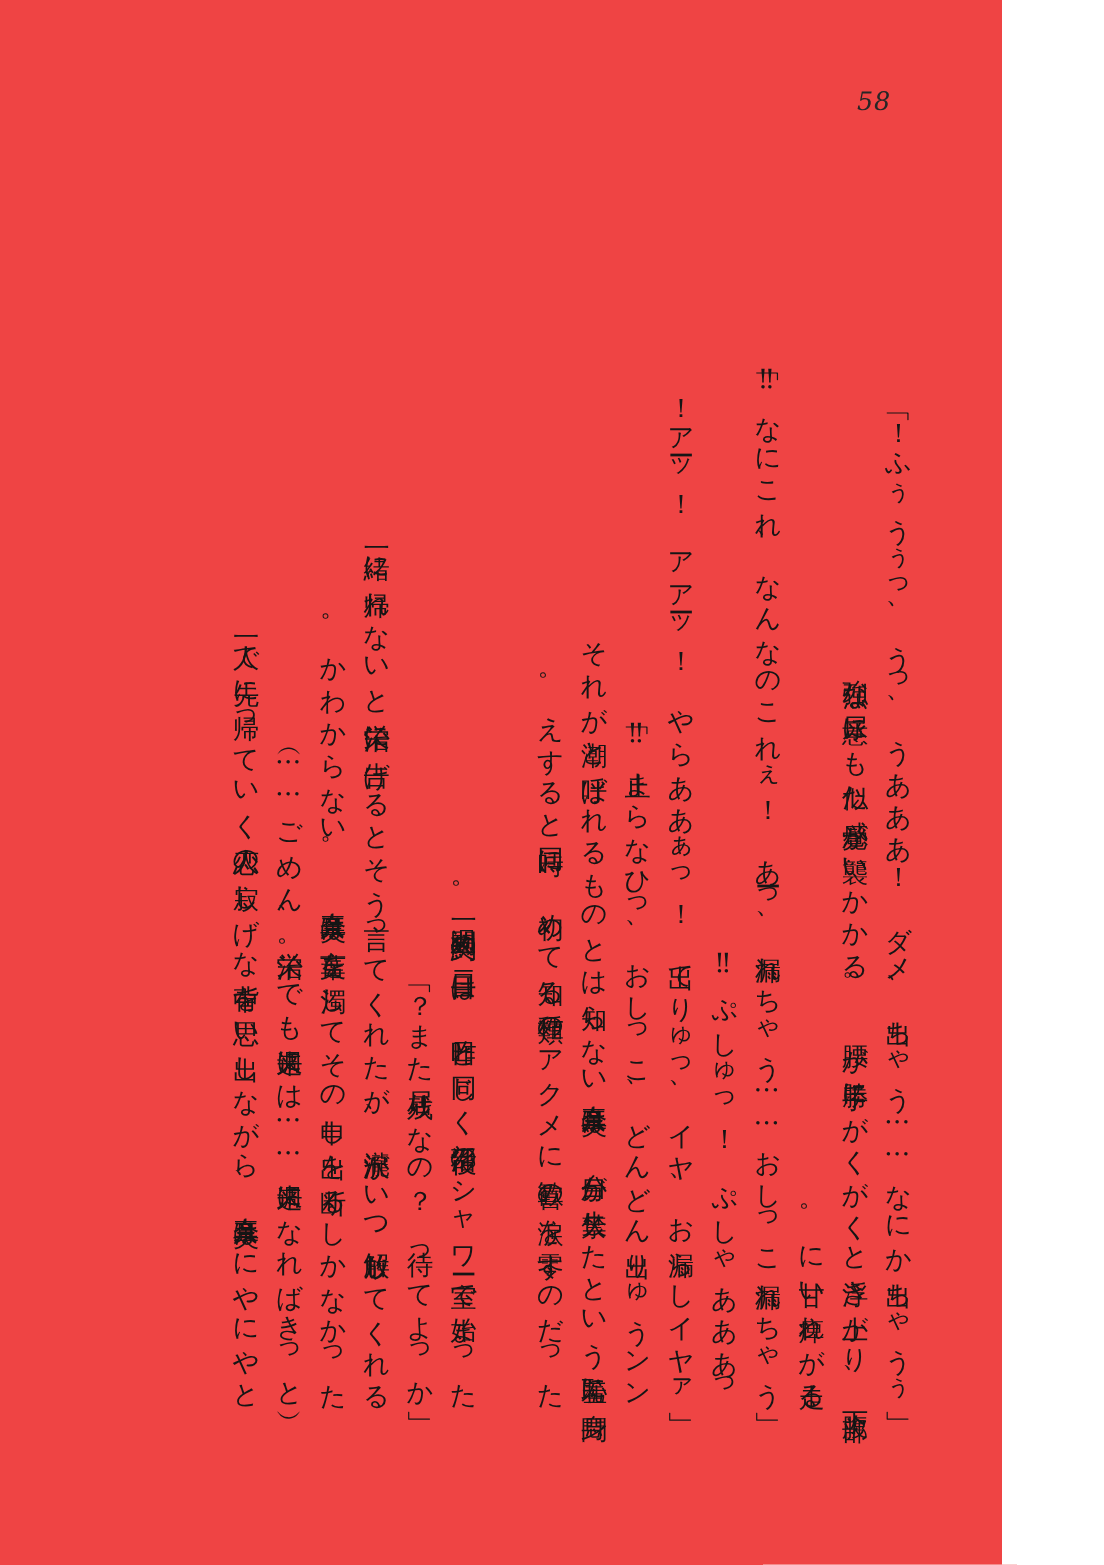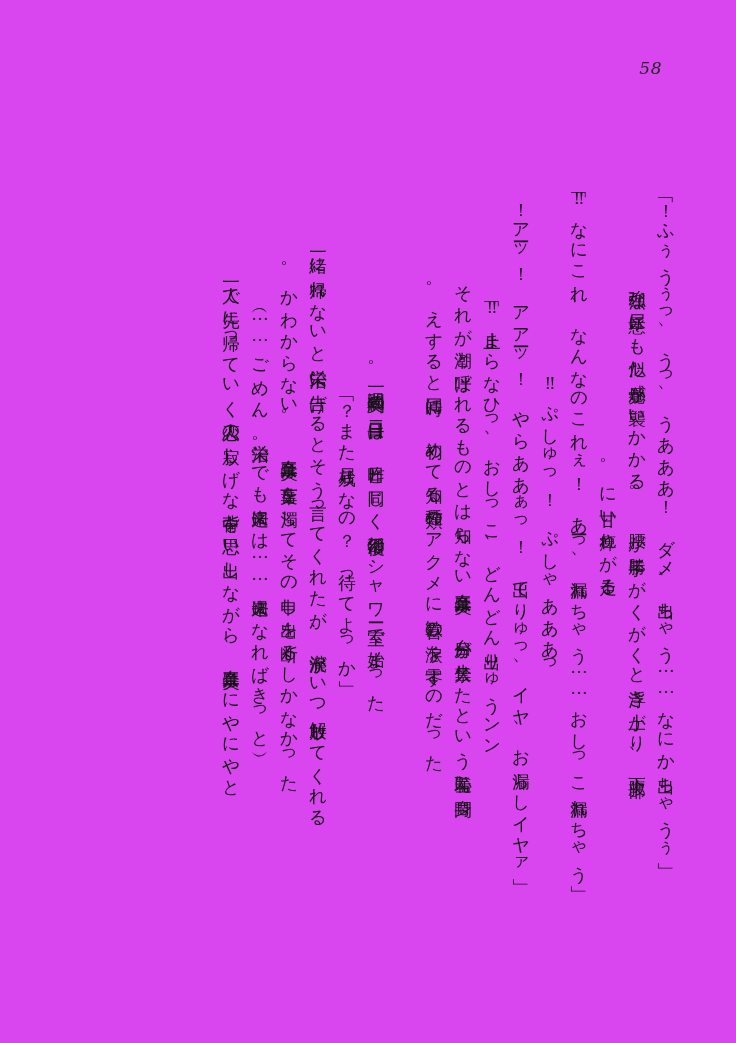--- a/index.html
+++ b/index.html
@@ -10,25 +10,24 @@
   body {
     width: 736px;
     height: 1043px;
     overflow: hidden;
     font-family: "DejaVu Serif", "Liberation Serif", serif;
     color: #1a1a1a;
   }
 
   .page {
     position: relative;
-    width: 736px;
+    width: 668px;
     height: 1043px;
     box-sizing: border-box;
-    background: #d946ef;
-    text-align: center;
+    background: #ef4444;
   }
 
   
   .page-number {
     position: absolute;
     top: 58px;
     right: 74px;
     font-family: "DejaVu Serif", "Liberation Serif", serif;
     font-size: 17px;
     font-style: italic;

